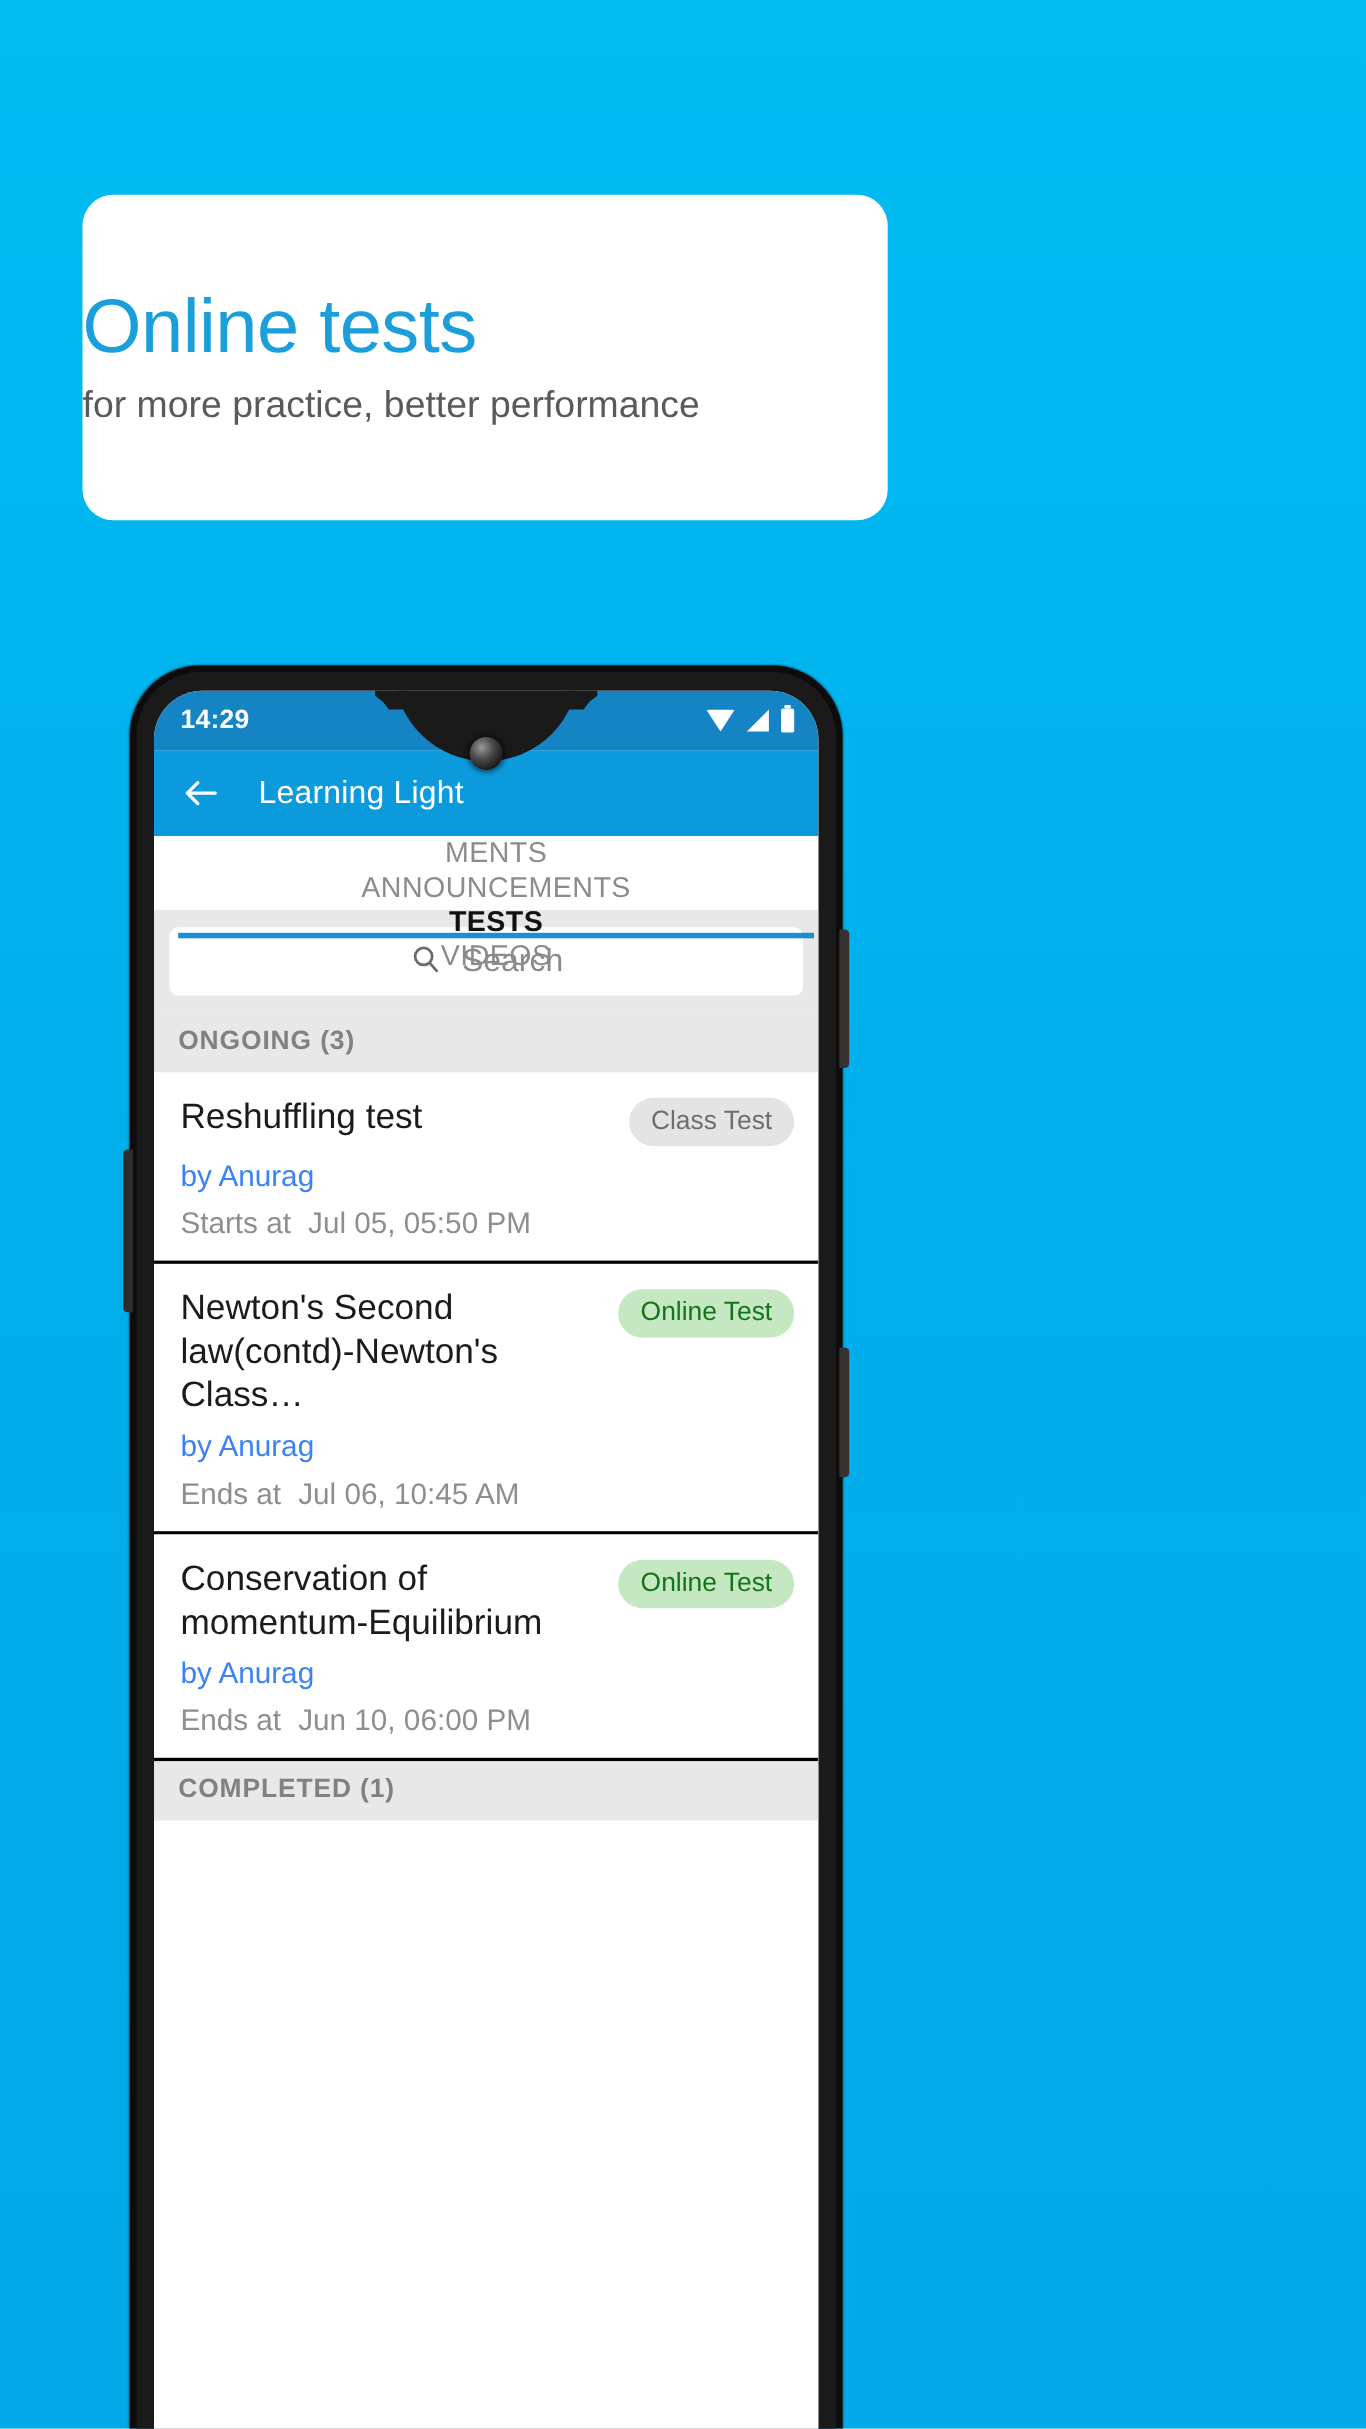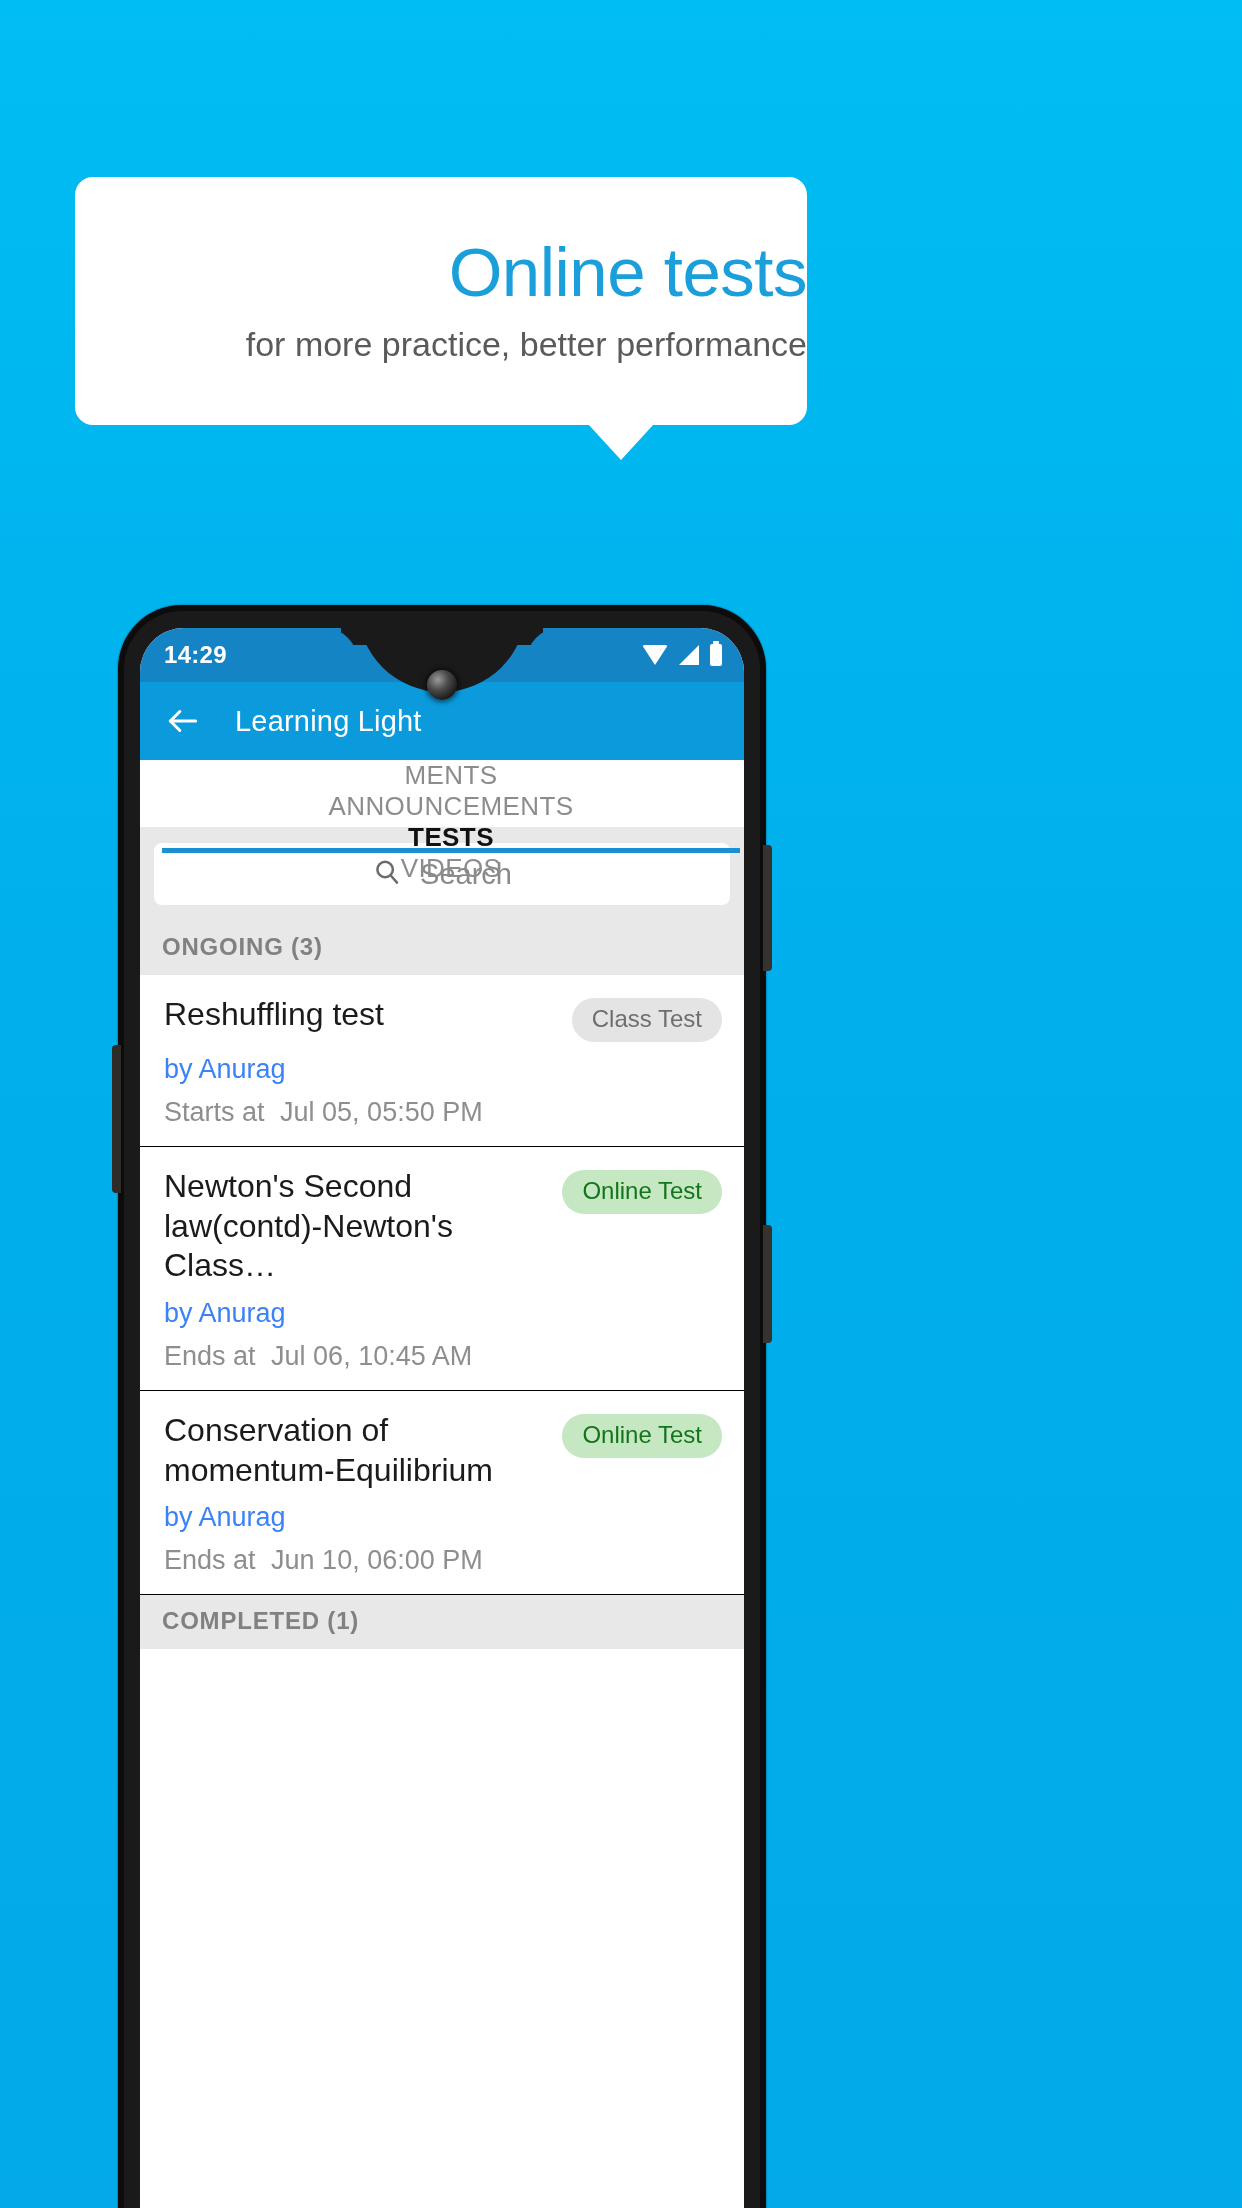--- a/index.html
+++ b/index.html
@@ -16,27 +16,27 @@
     font-family: "Liberation Sans", sans-serif;
     background: linear-gradient(180deg, #00BDF2 0%, #00AFEC 45%, #03A9E8 100%);
   }
 
   
   .callout {
     position: absolute;
     left: 75px;
     top: 177px;
     width: 732px;
-    height: 248px;
-    background: #ffffff;
-    border-radius: 18px;
+    height: 296px;
+    background: #ffffff;
+    border-radius: 28px;
     box-sizing: border-box;
     display: flex;
     flex-direction: column;
-    align-items: flex-end;
+    align-items: flex-start;
     justify-content: center;
   }
   .callout-title {
     font-size: 69px;
     color: #1A9FDB;
     font-weight: 400;
     letter-spacing: -0.5px;
     line-height: 1.05;
     margin: 0 0 14px 0;
     white-space: nowrap;
@@ -314,21 +314,21 @@
     font-size: 24px;
     color: #818181;
     letter-spacing: 0.8px;
     line-height: 1;
     font-weight: bold;
   }
 
   .test-item {
     background: #ffffff;
     padding: 20px 22px 20px 24px;
-    border-bottom: 1px solid #000000;
+    border-bottom: 3px solid #000000;
     position: relative;
     box-sizing: border-box;
   }
   .test-row-top {
     display: flex;
     align-items: flex-start;
     justify-content: space-between;
     gap: 14px;
   }
   .test-title {

